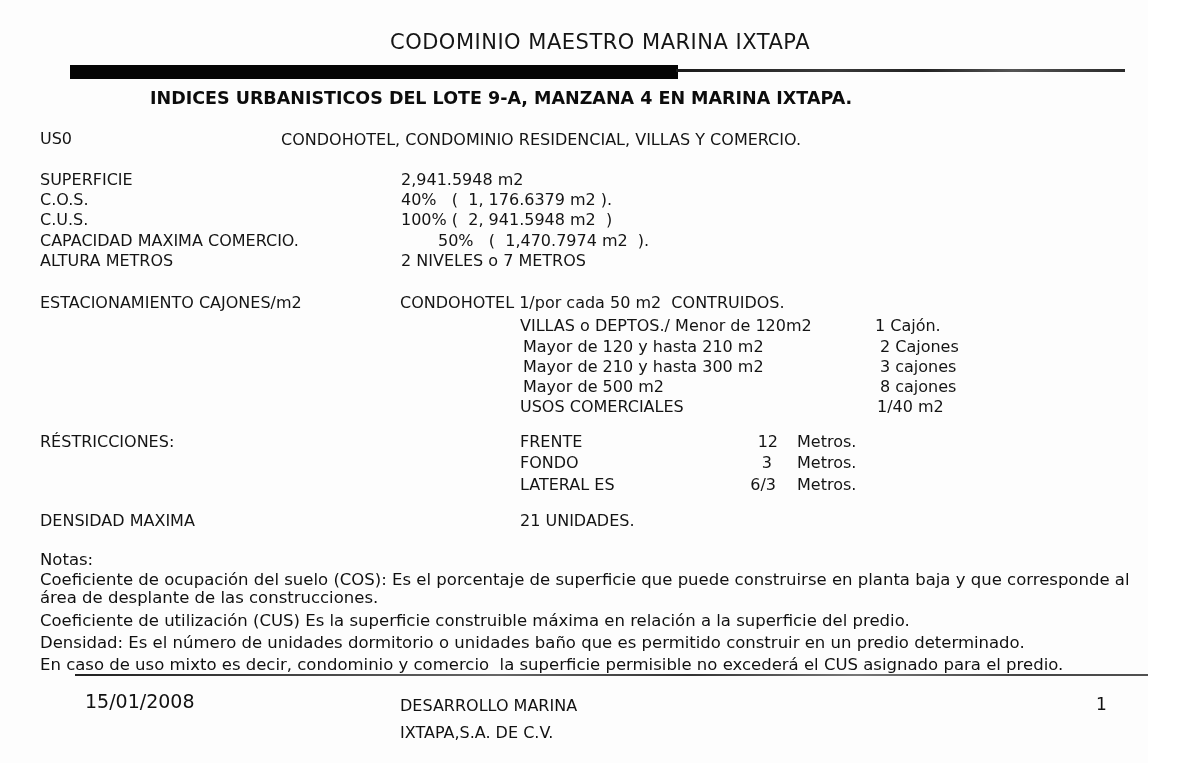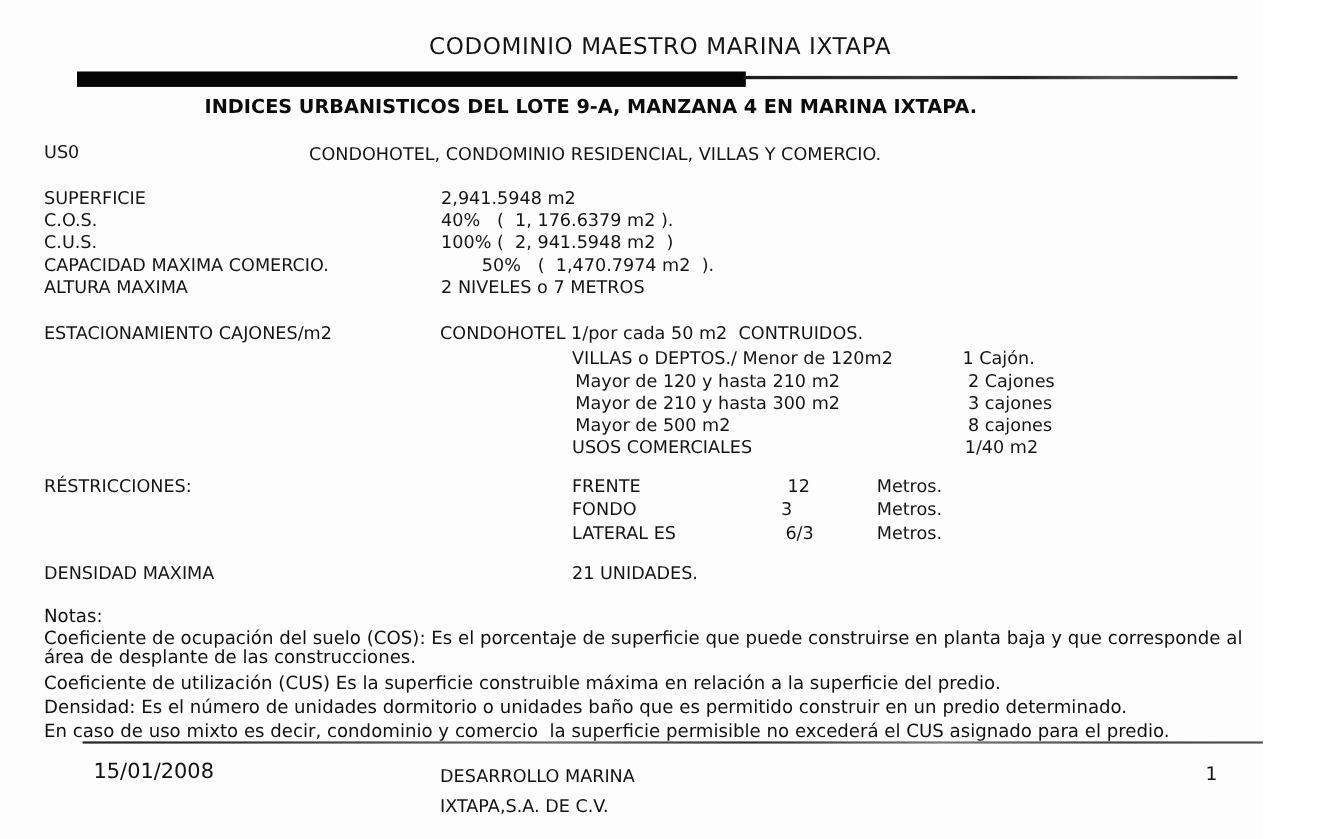--- a/index.html
+++ b/index.html
@@ -33,21 +33,20 @@
   .redact-line {
     top: 69px; left: 676px;
     width: 449px; height: 3px;
     background: linear-gradient(90deg, #1a1a1a, #3a3a3a 35%, #222 55%, #555 75%, #2a2a2a);
   }
   .doc-heading {
     top: 88px; left: 150px;
     font-size: 17.5px;
     font-weight: bold;
     color: #0c0c0c;
-    margin-left: 36px;
   }
 
   .lbl { font-size: 16px; color: #141414; }
   .val { font-size: 16px; color: #141414; }
 
   .uso-label   { top: 129px; left: 40px; }
   .uso-value   { top: 130px; left: 281px; }
 
   .r-superficie-l { top: 170px; left: 40px; }
   .r-superficie-v { top: 170px; left: 401px; }
@@ -62,21 +61,21 @@
 
   .est-label { top: 293px; left: 40px; }
   .est-value { top: 293px; left: 400px; }
   .est-s0-l { top: 316px; left: 520px; } .est-s0-v { top: 316px; left: 875px; }
   .est-s1-l { top: 337px; left: 523px; } .est-s1-v { top: 337px; left: 880px; }
   .est-s2-l { top: 357px; left: 523px; } .est-s2-v { top: 357px; left: 880px; }
   .est-s3-l { top: 377px; left: 523px; } .est-s3-v { top: 377px; left: 880px; }
   .est-s4-l { top: 397px; left: 520px; } .est-s4-v { top: 397px; left: 877px; }
 
   .restr-label { top: 432px; left: 40px; }
-  .num { display: inline-block; width: 62px; }
+  .num { display: inline-block; width: 62px; text-align: right; }
   .restr-0-l { top: 432px; left: 520px; } .restr-0-n { top: 432px; left: 716px; } .restr-0-u { top: 432px; left: 797px; }
   .restr-1-l { top: 453px; left: 520px; } .restr-1-n { top: 453px; left: 710px; } .restr-1-u { top: 453px; left: 797px; }
   .restr-2-l { top: 475px; left: 520px; } .restr-2-n { top: 475px; left: 714px; } .restr-2-u { top: 475px; left: 797px; }
 
   .dens-label { top: 511px; left: 40px; }
   .dens-value { top: 511px; left: 520px; }
 
   .notes-heading { top: 550px; left: 40px; font-size: 16.5px; }
   .note { font-size: 16.5px; color: #101010; }
   .note-0a { top: 570px; left: 40px; }
@@ -120,21 +119,21 @@
 
   <div class="abs lbl r-cos-l">C.O.S.</div>
   <div class="abs val r-cos-v">40%   (  1, 176.6379 m2 ).</div>
 
   <div class="abs lbl r-cus-l">C.U.S.</div>
   <div class="abs val r-cus-v">100% (  2, 941.5948 m2  )</div>
 
   <div class="abs lbl r-cap-l">CAPACIDAD MAXIMA COMERCIO.</div>
   <div class="abs val r-cap-v">50%   (  1,470.7974 m2  ).</div>
 
-  <div class="abs lbl r-alt-l">ALTURA MAXIMA</div>
+  <div class="abs lbl r-alt-l">ALTURA METROS</div>
   <div class="abs val r-alt-v">2 NIVELES o 7 METROS</div>
 
   <div class="abs lbl est-label">ESTACIONAMIENTO CAJONES/m2</div>
   <div class="abs val est-value">CONDOHOTEL 1/por cada 50 m2  CONTRUIDOS.</div>
 
   <div class="abs lbl est-s0-l">VILLAS o DEPTOS./ Menor de 120m2</div>
   <div class="abs val est-s0-v">1 Cajón.</div>
   <div class="abs lbl est-s1-l">Mayor de 120 y hasta 210 m2</div>
   <div class="abs val est-s1-v">2 Cajones</div>
   <div class="abs lbl est-s2-l">Mayor de 210 y hasta 300 m2</div>

